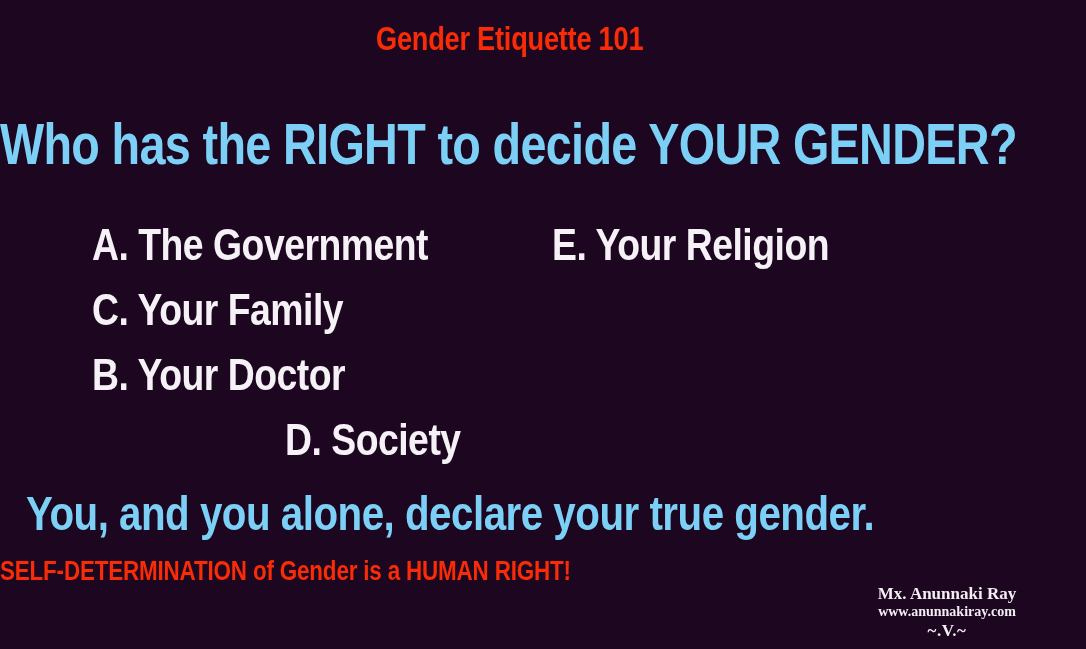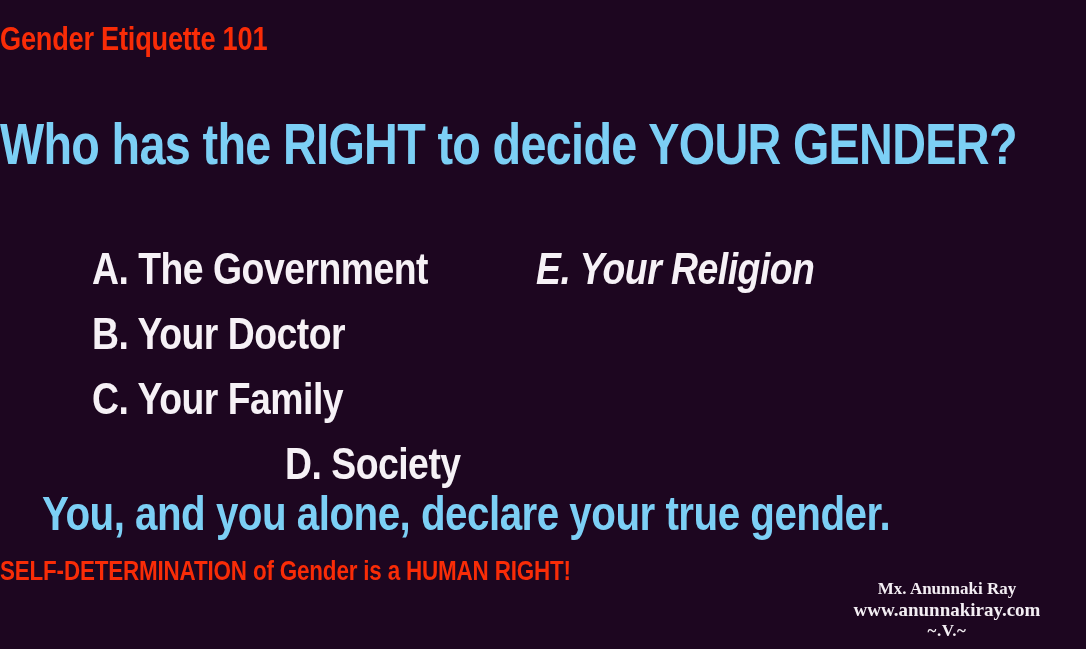--- a/index.html
+++ b/index.html
@@ -31,21 +31,21 @@
     transform-origin: left center;
     display: inline-block;
   }
 
   
   #title-row {
     position: absolute;
     top: 21px;
     left: 0;
     width: 1086px;
-    text-align: left;
+    text-align: center;
     line-height: 1;
   }
   #title-text {
     font-size: 34px;
     color: #f42a06;
     transform: scaleX(0.80);
     letter-spacing: -0.3px;
   }
 
   
@@ -64,28 +64,27 @@
     letter-spacing: -0.8px;
   }
 
   
   #options {
     position: absolute;
     top: 222px;
     left: 0;
     width: 1086px;
     height: 260px;
-    margin-top: 24px;
   }
   .col {
     position: absolute;
     top: 0;
   }
   #col-left  { left: 92px; }
-  #col-right { left: 536px; font-style: italic; }
+  #col-right { left: 552px; }
 
   .option {
     line-height: 1;
     margin-bottom: 20px;
     height: 45px;
     display: block;
   }
   .option .cond {
     font-size: 45px;
     color: #f6f1f6;
@@ -97,21 +96,21 @@
   }
   .option.indent {
     padding-left: 14px;
     text-align: right;
   }
 
   
   #declare-row {
     position: absolute;
     top: 490px;
-    left: 16px;
+    left: 0;
     width: 1062px;
     text-align: center;
     line-height: 1;
   }
   #declare-text {
     font-size: 48px;
     color: #7ccff5;
     transform: scaleX(0.84);
     letter-spacing: -0.6px;
   }
@@ -137,21 +136,21 @@
     bottom: 8px;
     width: 230px;
     text-align: center;
     font-family: "Liberation Serif", serif;
     font-weight: bold;
     color: #f3eef3;
     line-height: 1.18;
   }
   #signature .sig-line { display: block; white-space: nowrap; }
   #sig-name { font-size: 17px; margin-top: 40px; }
-  #sig-url  { font-size: 19px; }
+  #sig-url  { font-size: 14px; }
   #sig-mark { font-size: 17px; letter-spacing: 0.5px; }
 </style>
 </head>
 <body style="background: rgb(29, 6, 32);">
 
 <div id="poster" style="background: rgb(29, 6, 32);">
 
   <div id="title-row">
     <span id="title-text" class="cond" style="color: rgb(249, 44, 7);">Gender Etiquette 101</span>
   </div>
@@ -160,24 +159,24 @@
     <span id="question-text" class="cond" style="color: rgb(124, 207, 245);">Who has the RIGHT to decide YOUR GENDER?</span>
   </div>
 
   <div id="options">
 
     <div id="col-left" class="col">
       <div class="option">
         <span class="cond" style="color: rgb(246, 241, 246);">A. The Government</span>
       </div>
       <div class="option">
+        <span class="cond" style="color: rgb(246, 241, 246);">C. Your Family</span>
+      </div>
+      <div class="option">
         <span class="cond" style="color: rgb(246, 241, 246);">B. Your Doctor</span>
-      </div>
-      <div class="option">
-        <span class="cond" style="color: rgb(246, 241, 246);">C. Your Family</span>
       </div>
       <div class="option indent">
         <span class="cond" style="color: rgb(246, 241, 246);">D. Society</span>
       </div>
     </div>
 
     <div id="col-right" class="col">
       <div class="option">
         <span class="cond" style="color: rgb(246, 241, 246);">E. Your Religion</span>
       </div>

